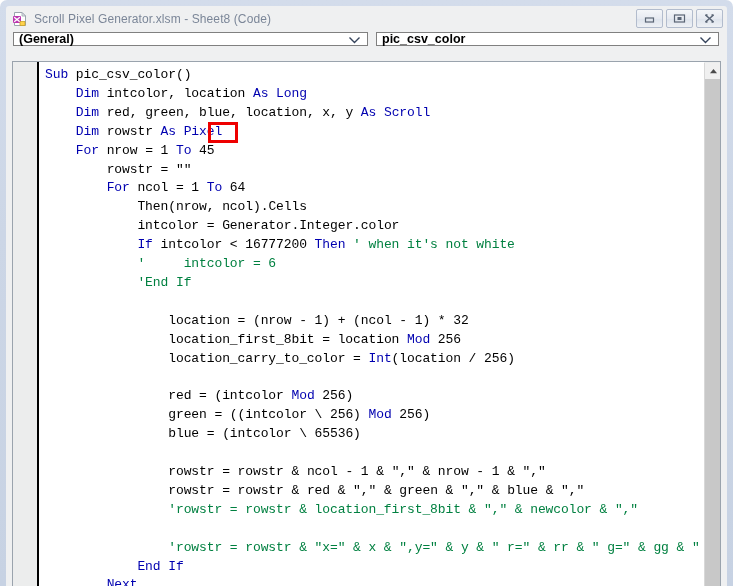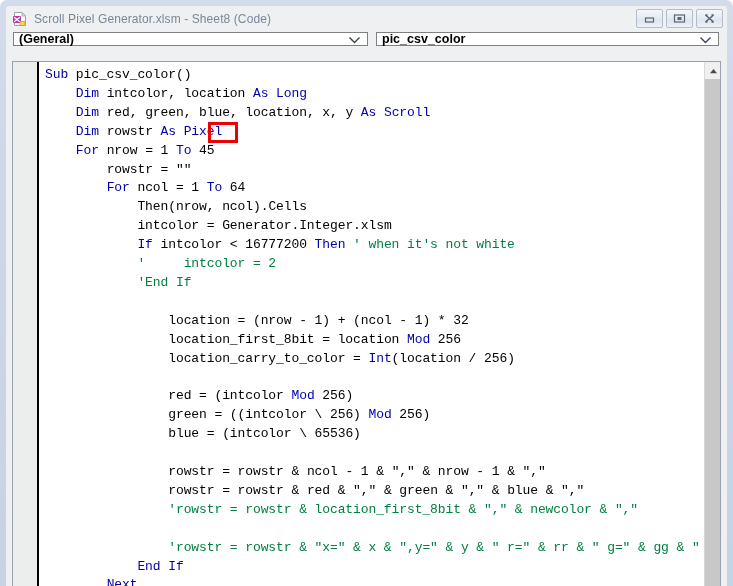--- a/index.html
+++ b/index.html
@@ -260,23 +260,23 @@
 
       <div id="code-area">
         <pre id="code-text"><span class="kw">Sub</span> <span class="plain">pic_csv_color</span>()
     <span class="kw">Dim</span> <span class="plain">intcolor</span>, <span class="plain">location</span> <span class="kw">As</span> <span class="kw">Long</span>
     <span class="kw">Dim</span> <span class="plain">red</span>, <span class="plain">green</span>, <span class="plain">blue</span>, <span class="plain">location</span>, <span class="plain">x</span>, <span class="plain">y</span> <span class="kw">As</span> <span class="kw">Scroll</span>
     <span class="kw">Dim</span> <span class="plain">rowstr</span> <span class="kw">As</span> <span class="kw">Pixel</span>
     <span class="kw">For</span> <span class="plain">nrow</span> = 1 <span class="kw">To</span> 45
         <span class="plain">rowstr</span> = <span class="plain">""</span>
         <span class="kw">For</span> <span class="plain">ncol</span> = 1 <span class="kw">To</span> 64
             <span class="plain">Then</span>(<span class="plain">nrow</span>, <span class="plain">ncol</span>).<span class="plain">Cells</span>
-            <span class="plain">intcolor</span> = <span class="plain">Generator</span>.<span class="plain">Integer</span>.<span class="plain">xlsm</span>
+            <span class="plain">intcolor</span> = <span class="plain">Generator</span>.<span class="plain">Integer</span>.<span class="plain">color</span>
             <span class="kw">If</span> <span class="plain">intcolor</span> &lt; 16777200 <span class="kw">Then</span> <span class="cmt">' when it's not white</span>
-            <span class="cmt">'     intcolor = 2</span>
+            <span class="cmt">'     intcolor = 6</span>
             <span class="cmt">'End If</span>
 
                 <span class="plain">location</span> = (<span class="plain">nrow</span> - 1) + (<span class="plain">ncol</span> - 1) * 32
                 <span class="plain">location_first_8bit</span> = <span class="plain">location</span> <span class="kw">Mod</span> 256
                 <span class="plain">location_carry_to_color</span> = <span class="kw">Int</span>(<span class="plain">location</span> / 256)
 
                 <span class="plain">red</span> = (<span class="plain">intcolor</span> <span class="kw">Mod</span> 256)
                 <span class="plain">green</span> = ((<span class="plain">intcolor</span> \ 256) <span class="kw">Mod</span> 256)
                 <span class="plain">blue</span> = (<span class="plain">intcolor</span> \ 65536)
 

